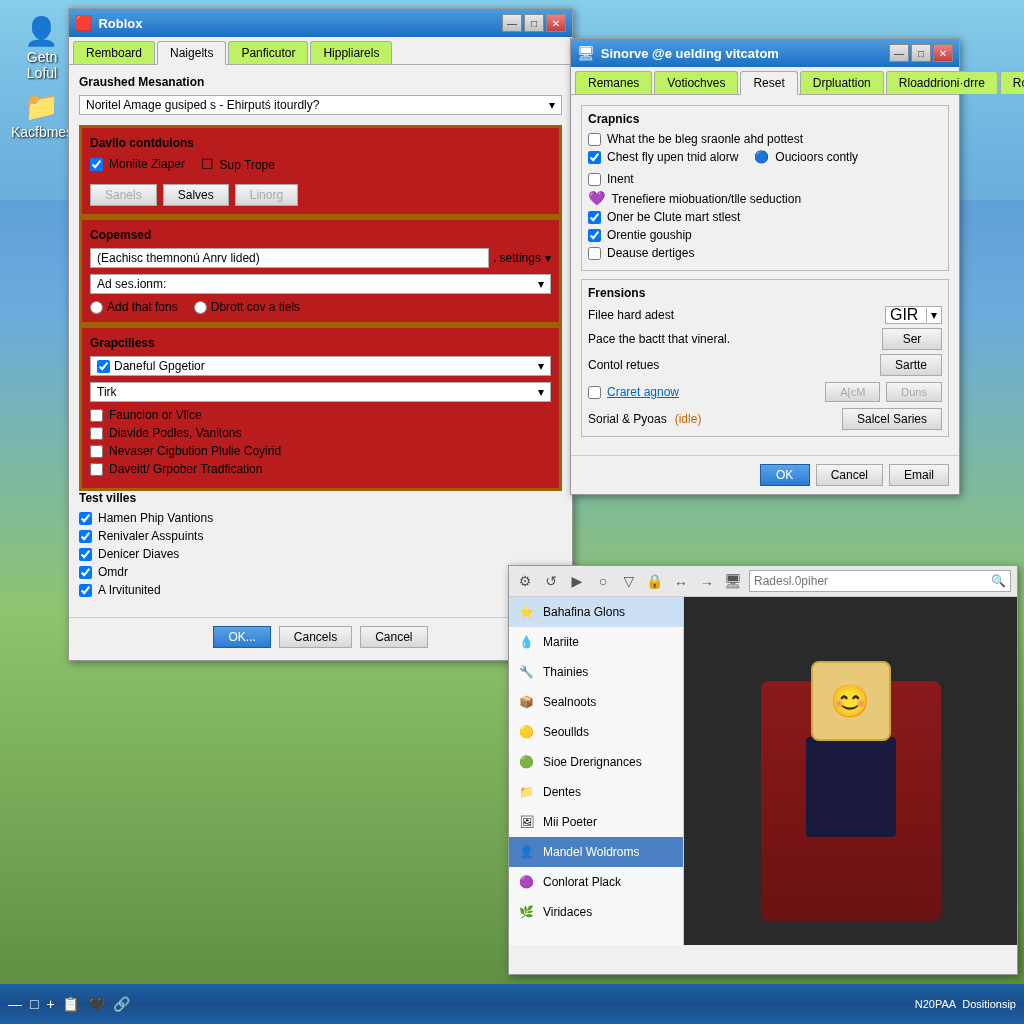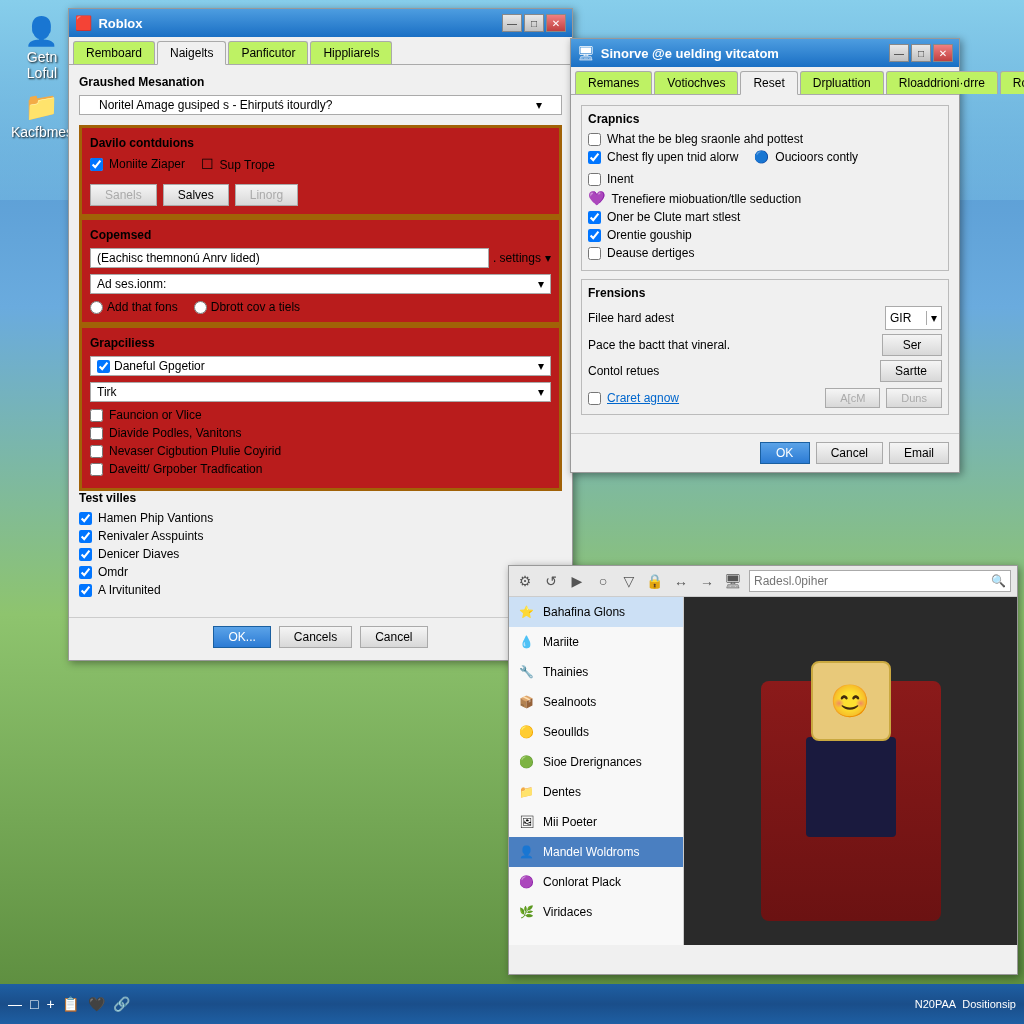--- a/index.html
+++ b/index.html
@@ -292,22 +292,22 @@
     .inline-row {
       display: flex;
       align-items: center;
       gap: 8px;
       margin-bottom: 4px;
     }
     .input-field {
       border: 1px solid #aaa;
       background: white;
       padding: 2px 4px;
-      font-size: 12px;
-      height: 22px;
+      font-size: 16px;
+      height: 16px;
     }
     .link-text {
       color: #0066cc;
       cursor: pointer;
       text-decoration: underline;
       font-size: 12px;
     }
     .status-text {
       color: #cc6600;
       font-size: 12px;
@@ -350,21 +350,21 @@
   <div class="tabs-bar">
     <div class="tab">Remboard</div>
     <div class="tab active">Naigelts</div>
     <div class="tab">Panficutor</div>
     <div class="tab">Hippliarels</div>
   </div>
   <div class="window-content">
 
     <div style="margin-bottom:10px;">
       <div class="section-label">Graushed Mesanation</div>
-      <div style="display:flex; align-items:center; border:1px solid #aaa; background:white; padding:2px 19px; font-size:12px;justify-content:space-between;">
+      <div style="display:flex; align-items:center; border:1px solid #aaa; background:white; padding:2px 6px; font-size:12px;justify-content:space-between;">
         <span style="flex:1;">Noritel Amage gusiped s - Ehirputś itourdly?</span>
         <span>▾</span>
       </div>
     </div>
 
     <div class="section-box">
       <div class="section-title">Davilo contduions</div>
       <div style="display:flex; gap:16px; align-items:center; margin-bottom:8px;">
         <div class="checkbox-row">
           <input type="checkbox" checked="" style="">
@@ -545,20 +545,26 @@
       <div class="inline-row">
         <span style="flex:1;">Contol retues</span>
         <button class="btn" style="min-width:60px;">Sartte</button>
       </div>
       <div style="display:flex; align-items:center; gap:6px; margin-top:6px;">
         <input type="checkbox" style="">
         <span class="link-text">Craret agnow</span>
         <span style="flex:1;"></span>
         <button class="btn disabled" style="min-width:40px; font-size:11px;">A[cM</button>
         <button class="btn disabled" style="min-width:40px; font-size:11px;">Duns</button>
+      </div>
+      <div style="display:flex; align-items:center; gap:8px; margin-top:6px;">
+        <span>Sorial &amp; Pyoas</span>
+        <span class="status-text">(idle)</span>
+        <span style="flex:1;"></span>
+        <button class="btn">Salcel Saries</button>
       </div>
     </div>
   </div>
 
   <div class="bottom-buttons">
     <button class="btn primary" style="min-width:50px;">OK</button>
     <button class="btn" style="min-width:60px;">Cancel</button>
     <button class="btn" style="min-width:50px;">Email</button>
   </div>
 </div>

